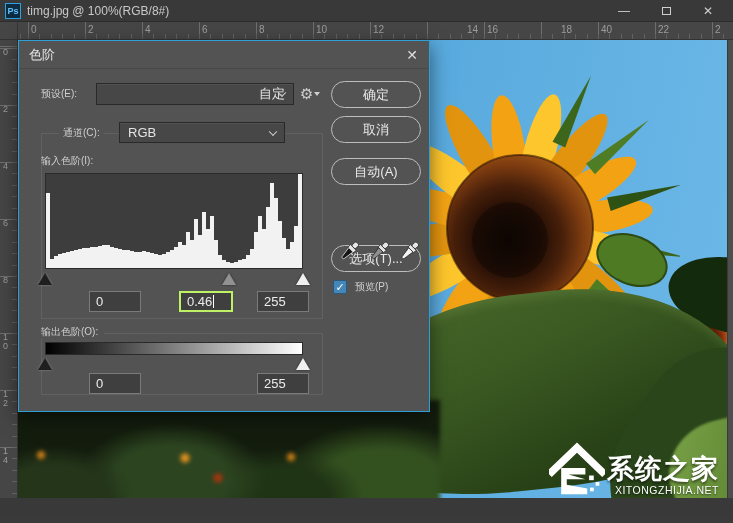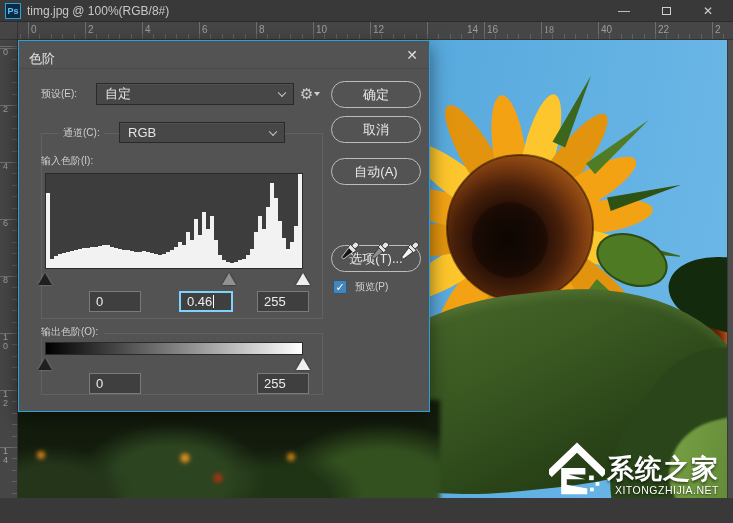--- a/index.html
+++ b/index.html
@@ -47,38 +47,38 @@
       radial-gradient(110px 65px at 370px 88px,#33501f 0 60%,transparent 100%),
       #131c0d;}
   
   .watermark{position:absolute;right:8px;bottom:2px;display:flex;align-items:flex-end;z-index:5;}
   .wm-text{display:flex;flex-direction:column;align-items:flex-end;margin-left:2px;}
   .wm-title{color:#fff;font-size:27px;font-weight:bold;line-height:28px;text-shadow:0 2px 3px rgba(0,0,0,.55);letter-spacing:1px;}
   .wm-domain{color:#fff;font-size:10.5px;letter-spacing:.5px;text-shadow:0 1px 2px rgba(0,0,0,.65);margin-top:1px;}
 
   
   .dialog{position:absolute;left:18px;top:40px;width:412px;height:372px;background:#535353;border:1px solid #2da0d8;box-shadow:0 6px 18px rgba(0,0,0,.5);z-index:10;}
-  .dlg-title{position:absolute;left:0;top:0;right:0;height:28px;display:flex;align-items:flex-end;border-bottom:1px solid #494949;}
+  .dlg-title{position:absolute;left:0;top:0;right:0;height:28px;display:flex;align-items:center;border-bottom:1px solid #494949;}
   .dlg-title span{color:#e2e2e2;font-size:13px;margin-left:10px;}
   .dlg-close{position:absolute;right:6px;top:4px;width:22px;height:20px;color:#dcdcdc;font-size:14px;display:flex;align-items:center;justify-content:center;}
   .lbl{position:absolute;color:#cfcfcf;font-size:10px;white-space:nowrap;}
   .dropdown{position:absolute;background:#474747;border:1px solid #292929;box-shadow:inset 0 1px 0 rgba(255,255,255,.06);color:#e4e4e4;font-size:13px;display:flex;align-items:center;padding:0 8px;}
   .dd-chev{position:absolute;right:8px;top:50%;width:6px;height:6px;border-right:1.5px solid #c8c8c8;border-bottom:1.5px solid #c8c8c8;transform:translateY(-70%) rotate(45deg);}
   .gear{position:absolute;color:#cfcfcf;font-size:15px;line-height:20px;}
   .gear i{display:inline-block;width:0;height:0;border-left:3px solid transparent;border-right:3px solid transparent;border-top:4px solid #cfcfcf;margin-left:1px;vertical-align:3px;}
   .pbtn{position:absolute;left:312px;width:90px;height:27px;border:1px solid #bdbdbd;border-radius:14px;color:#e8e8e8;font-size:13px;display:flex;align-items:center;justify-content:center;background:transparent;}
   .frame{position:absolute;border:1px solid #616161;}
   .hist-box{position:absolute;left:26px;top:132px;width:258px;height:96px;background:#3d3d3d;border:1px solid #2a2a2a;display:flex;align-items:flex-end;overflow:hidden;}
   .hbar{flex:1 0 auto;background:#f2f2f2;}
   .tri{position:absolute;width:0;height:0;border-left:7px solid transparent;border-right:7px solid transparent;}
   .tri.b{border-bottom:12px solid #1f1f1f;filter:drop-shadow(0 0 1px #8a8a8a);}
   .tri.g{border-bottom:12px solid #919191;filter:drop-shadow(0 0 1px #2a2a2a);}
   .tri.w{border-bottom:12px solid #efefef;filter:drop-shadow(0 0 1px #2a2a2a);}
   .nfield{position:absolute;height:21px;background:#3f3f3f;border:1px solid #7a7a7a;color:#ececec;font-size:13px;display:flex;align-items:center;padding-left:6px;}
-  .nfield.focus{border:2px solid #7dd3fc;text-align:center;}
+  .nfield.focus{border:2px solid #bef264;text-align:center;}
   .caret{width:1px;height:13px;background:#fff;margin-left:1px;}
   .gradbar{position:absolute;left:26px;top:301px;width:258px;height:13px;background:linear-gradient(to right,#000,#fff);border:1px solid #2a2a2a;}
   .dropper{position:absolute;width:26px;height:28px;}
   .checkbox{position:absolute;width:14px;height:14px;background:#4486b8;border:1px solid #2b5a7e;border-radius:2px;color:#fff;font-size:11px;line-height:13px;text-align:center;}
 
   
   .statusbar{position:absolute;left:0;top:498px;width:733px;height:20px;background:#4a4a4a;border-top:1px solid #333;}
   .zoom-box{position:absolute;left:18px;top:2px;width:57px;height:16px;background:#515151;border:1px solid #626262;color:#cccccc;font-size:11px;display:flex;align-items:center;justify-content:center;}
   .doc-info{position:absolute;left:95px;top:3px;color:#b4b4b4;font-size:11px;}
   .sb-chev{position:absolute;left:278px;top:3px;color:#9a9a9a;font-size:11px;}
@@ -105,21 +105,21 @@
   <div class="ruler-top" id="ruler-top-nums">
       <span class="rnum" style="left: 10px;">0</span>
       <span class="rnum" style="left: 67px;">2</span>
       <span class="rnum" style="left: 124px;">4</span>
       <span class="rnum" style="left: 181px;">6</span>
       <span class="rnum" style="left: 238px;">8</span>
       <span class="rnum" style="left: 295px;">10</span>
       <span class="rnum" style="left: 352px;">12</span>
       <span class="rnum" style="left: 409px; padding-left: 40px;">14</span>
       <span class="rnum" style="left: 466px;">16</span>
-      <span class="rnum" style="left: 523px; font-family: Liberation Serif, serif;">18</span>
+      <span class="rnum" style="left: 540px;">18</span>
       <span class="rnum" style="left: 580px;">40</span>
       <span class="rnum" style="left: 637px;">22</span>
       <span class="rnum" style="left: 694px;">2</span>
     </div>
   <div class="ruler-left" id="ruler-left-nums">
       <span class="rnumv" style="top: 8px;">0</span>
       <span class="rnumv" style="top: 65px;">2</span>
       <span class="rnumv" style="top: 122px;">4</span>
       <span class="rnumv" style="top: 179px;">6</span>
       <span class="rnumv" style="top: 236px;">8</span>
@@ -206,21 +206,21 @@
     </div>
   </div>
 
   <div class="dialog">
     <div class="dlg-title">
       <span>色阶</span>
     </div>
     <div class="dlg-close">✕</div>
 
     <div class="lbl" style="left:22px;top:46px;">预设(E):</div>
-    <div class="dropdown" style="left:77px;top:42px;width:198px;height:22px;">
+    <div class="dropdown" style="left:77px;top:42px;width:198px;height:22px;justify-content:flex-end;">
       <span>自定</span>
       <span class="dd-chev"></span>
     </div>
     <div class="gear" style="left:281px;top:43px;"><span>⚙</span><i></i></div>
 
     <div class="pbtn" style="top:40px;">确定</div>
     <div class="pbtn" style="top:75px;">取消</div>
     <div class="pbtn" style="top:117px;">自动(A)</div>
     <div class="pbtn" style="top:159px;margin-top:45px;">选项(T)...</div>
 

